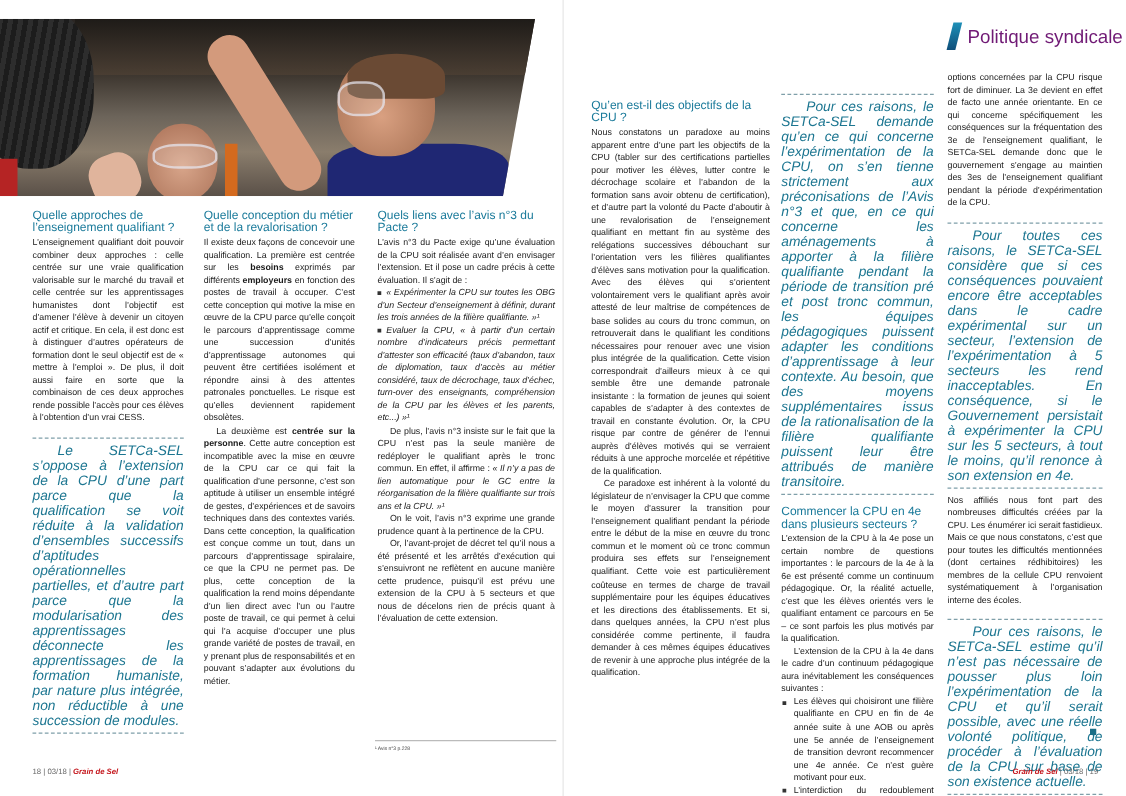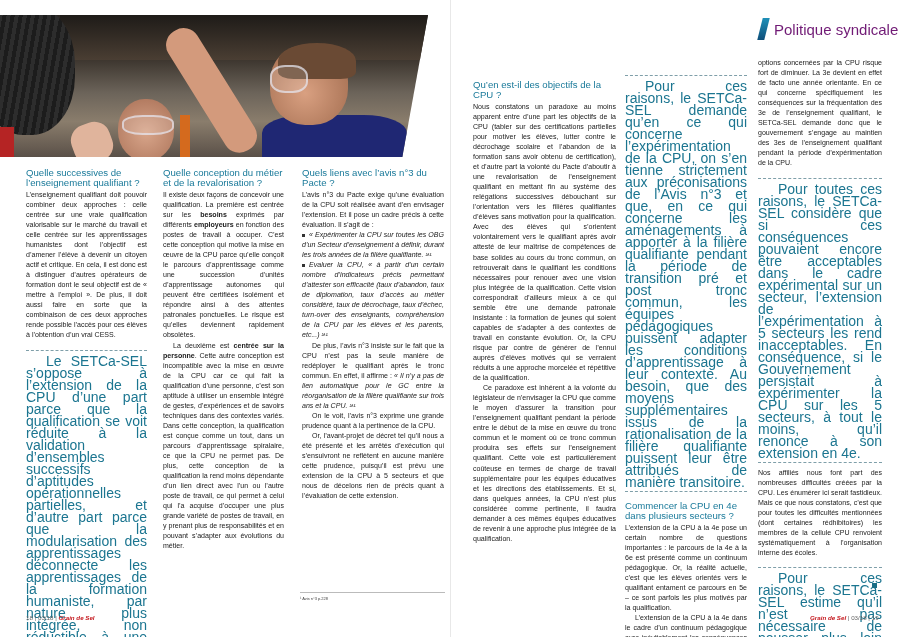--- a/index.html
+++ b/index.html
@@ -29,21 +29,21 @@
   .photo .glasses { position:absolute; border:2px solid rgba(230,230,240,0.7); border-radius:40%;
            background:rgba(255,255,255,0.15); }
   .photo .redbar { position:absolute; left:0; top:112px; width:14px; height:42px; background:#b52424; }
   .photo .orange { position:absolute; left:180px; top:100px; width:10px; height:52px; background:#d46a1e; }
 
   
   .col { position:absolute; font-size:7.05px; line-height:10.05px; text-align:justify; }
   .col p { margin:0; }
   .col p.indent { text-indent:10px; }
   .heading { color:#1a7a9a; font-size:9.6px; line-height:10.4px; margin:0 0 1px 0; font-weight:normal; text-align:left; }
-  .quote { color:#1b7590; font-size:14px; line-height:12px; text-align:justify;
+  .quote { color:#1b7590; font-style:italic; font-size:11px; line-height:12px; text-align:justify;
            border-top:1px dashed #7f9fa9; border-bottom:1px dashed #7f9fa9; padding:4px 0 3px 0; }
   .quote .qi { text-indent:20px; }
   .bullet { position:relative; padding-left:10px; }
   .bullet::before { content:""; position:absolute; left:1px; top:3.5px; width:3px; height:3px; background:#333; }
   .inline-bullet { display:inline-block; width:3px; height:3px; background:#333; margin-right:4px; vertical-align:middle; }
   .it { font-style:italic; }
   .gap { height:9px; }
 
   .section-title { position:absolute; left:760px; top:18px; display:flex; align-items:center; }
   .section-title .slash { width:7px; height:22px; background:linear-gradient(180deg,#1e90b8,#0f4f7a);
@@ -75,21 +75,21 @@
   <div class="man2-hair"></div>
   <div class="glasses" style="left:270px;top:50px;width:34px;height:24px;"></div>
 </div>
 
 <div class="section-title">
   <div class="slash"></div>
   <span class="t">Politique syndicale</span>
 </div>
 
 <div class="col" style="left:26px; top:168px; width:121px;">
-  <h3 class="heading">Quelle successives de l’enseignement qualifiant ?</h3>
+  <h3 class="heading">Quelle approches de l’enseignement qualifiant ?</h3>
   <p>L’enseignement qualifiant doit pouvoir combiner deux approches : celle centrée sur une vraie qualification valorisable sur le marché du travail et celle centrée sur les apprentissages humanistes dont l’objectif est d’amener l’élève à devenir un citoyen actif et critique. En cela, il est donc est à distinguer d’autres opérateurs de formation dont le seul objectif est de « mettre à l’emploi ». De plus, il doit aussi faire en sorte que la combinaison de ces deux approches rende possible l’accès pour ces élèves à l’obtention d’un vrai CESS.</p>
   <div class="gap"></div>
   <div class="quote">
       <div class="qi">Le SETCa-SEL s’oppose à l’extension de la CPU d’une part parce que la qualification se voit réduite à la validation d’ensembles successifs d’aptitudes opérationnelles partielles, et d’autre part parce que la modularisation des apprentissages déconnecte les apprentissages de la formation humaniste, par nature plus intégrée, non réductible à une succession de modules.</div>
     </div>
 </div>
 
 <div class="col" style="left:163px; top:168px; width:121px;">
   <h3 class="heading">Quelle conception du métier et de la revalorisation ?</h3>
   <p><span>Il existe deux façons de concevoir une qualification. La première est centrée sur les </span><b>besoins</b><span> exprimés par différents </span><b>employeurs</b><span> en fonction des postes de travail à occuper. C’est cette conception qui motive la mise en œuvre de la CPU parce qu’elle conçoit le parcours d’apprentissage comme une succession d’unités d’apprentissage autonomes qui peuvent être certifiées isolément et répondre ainsi à des attentes patronales ponctuelles. Le risque est qu’elles deviennent rapidement obsolètes.</span></p>

